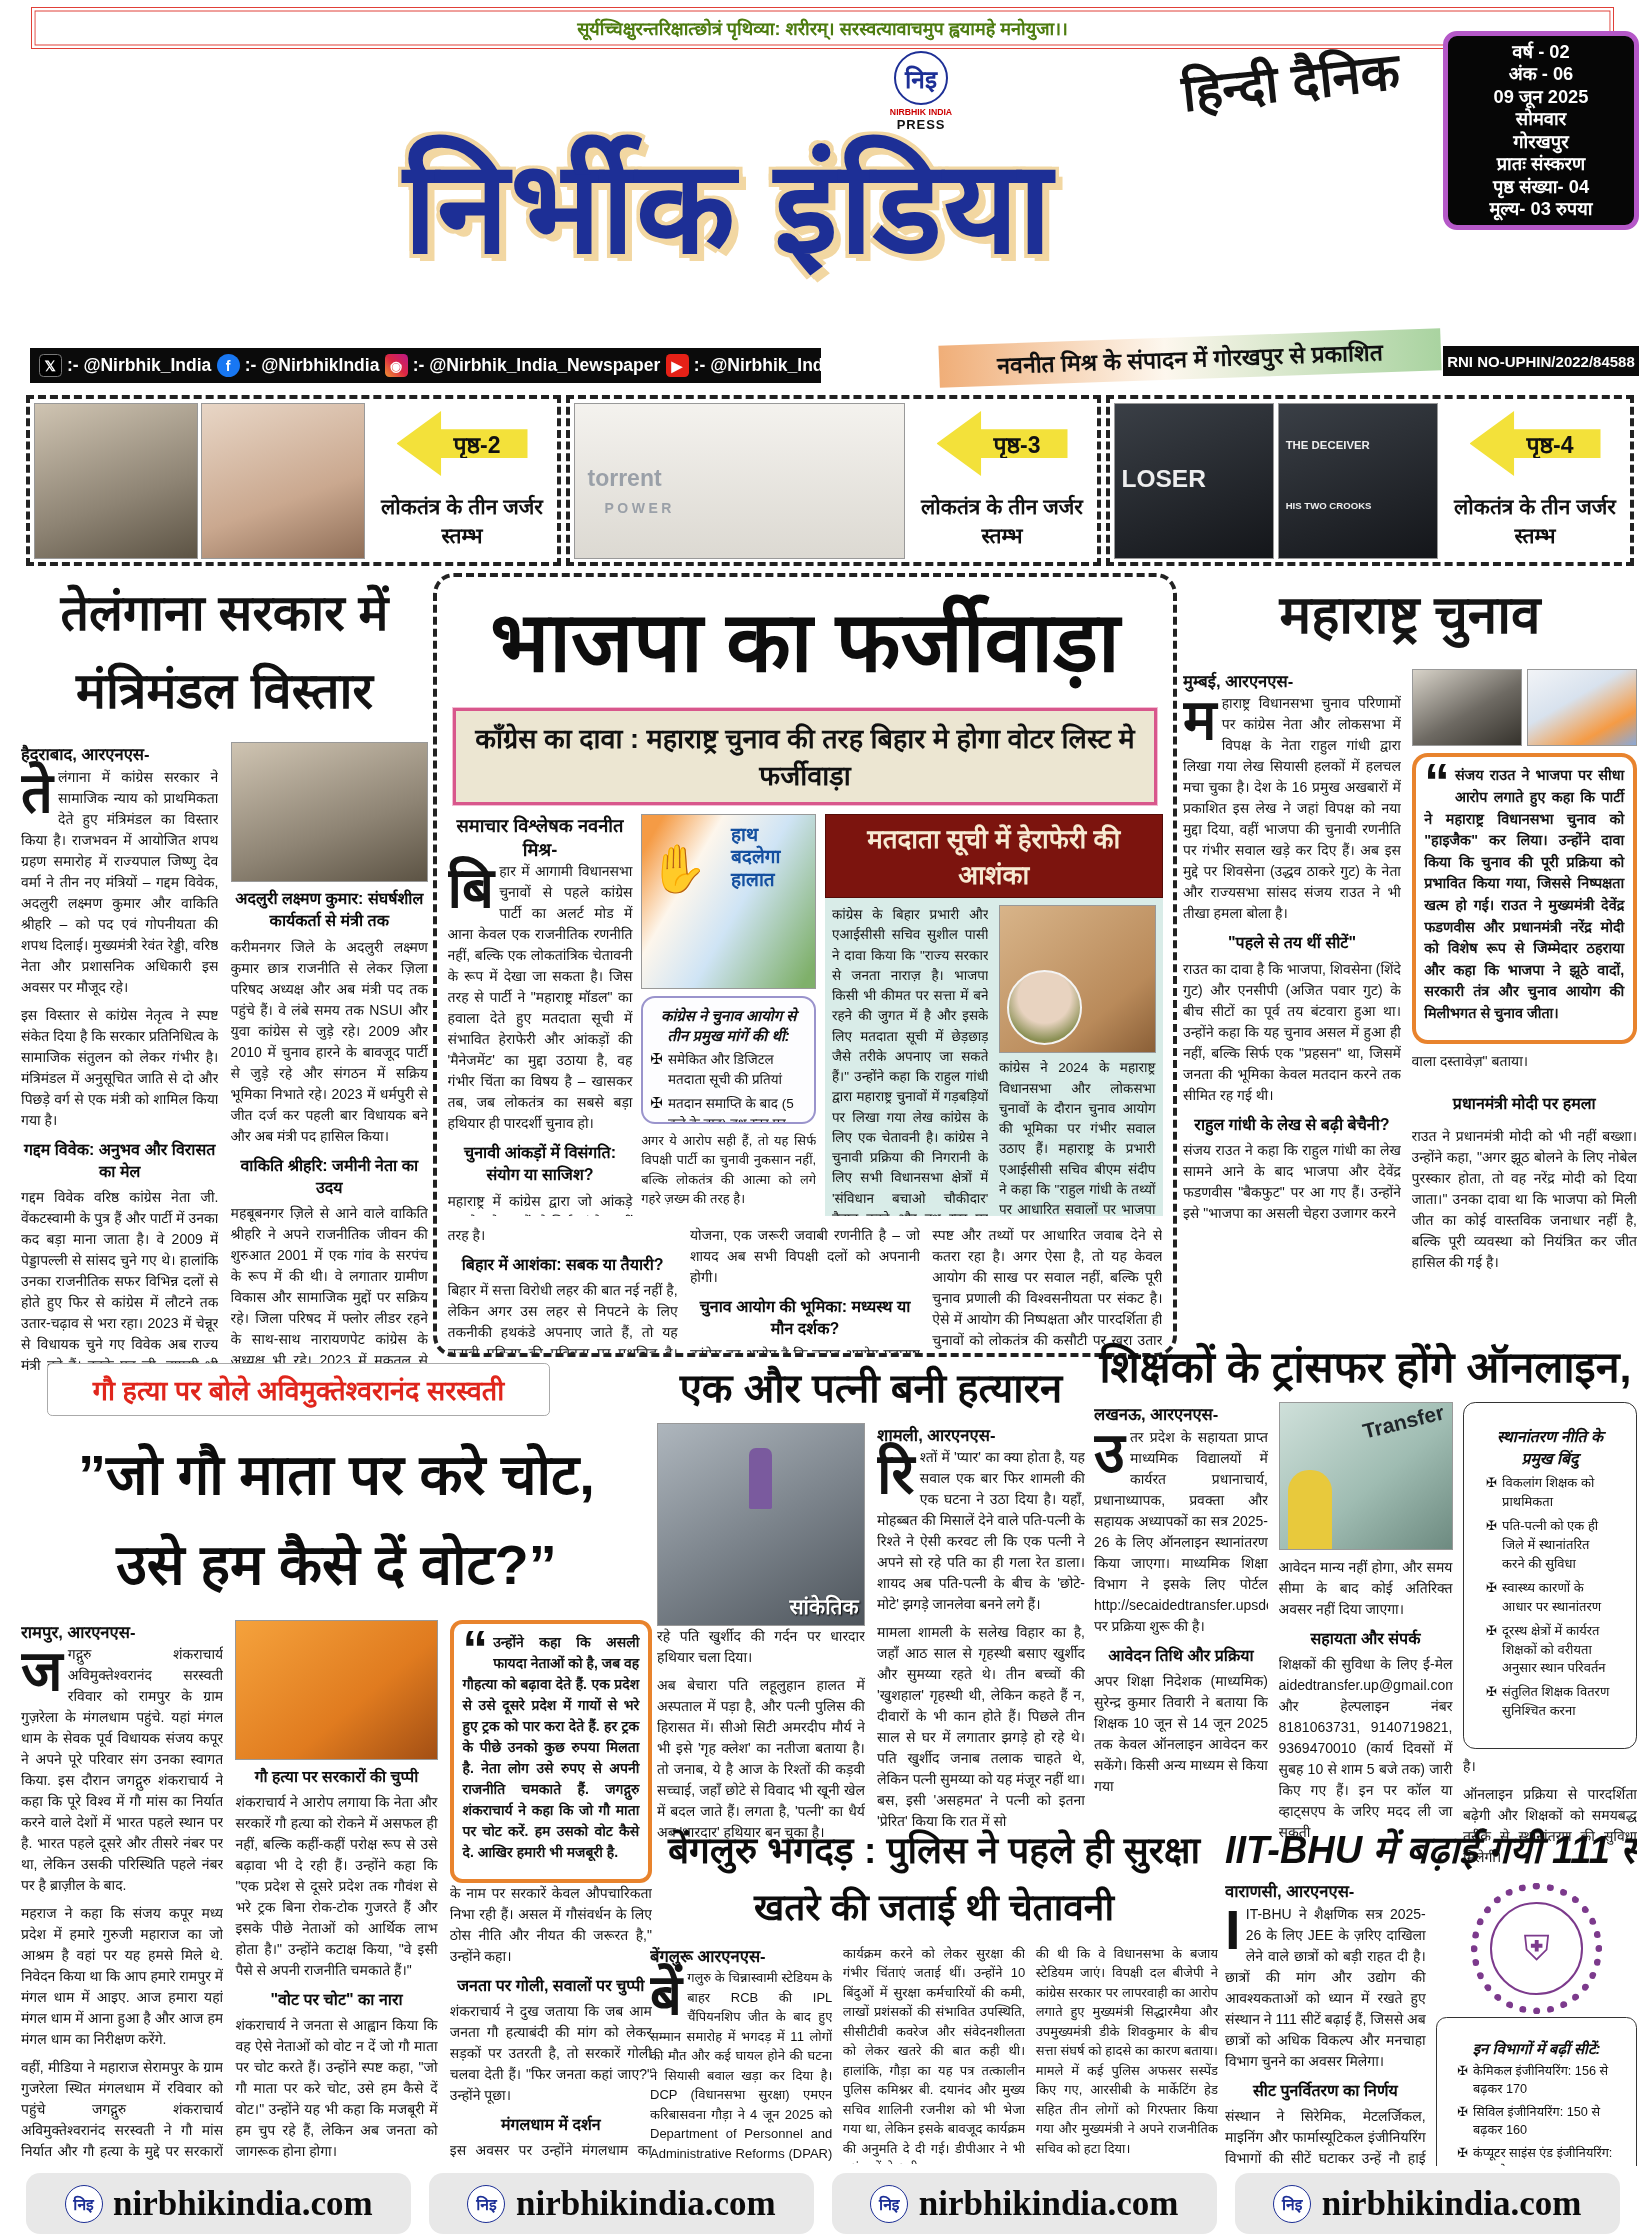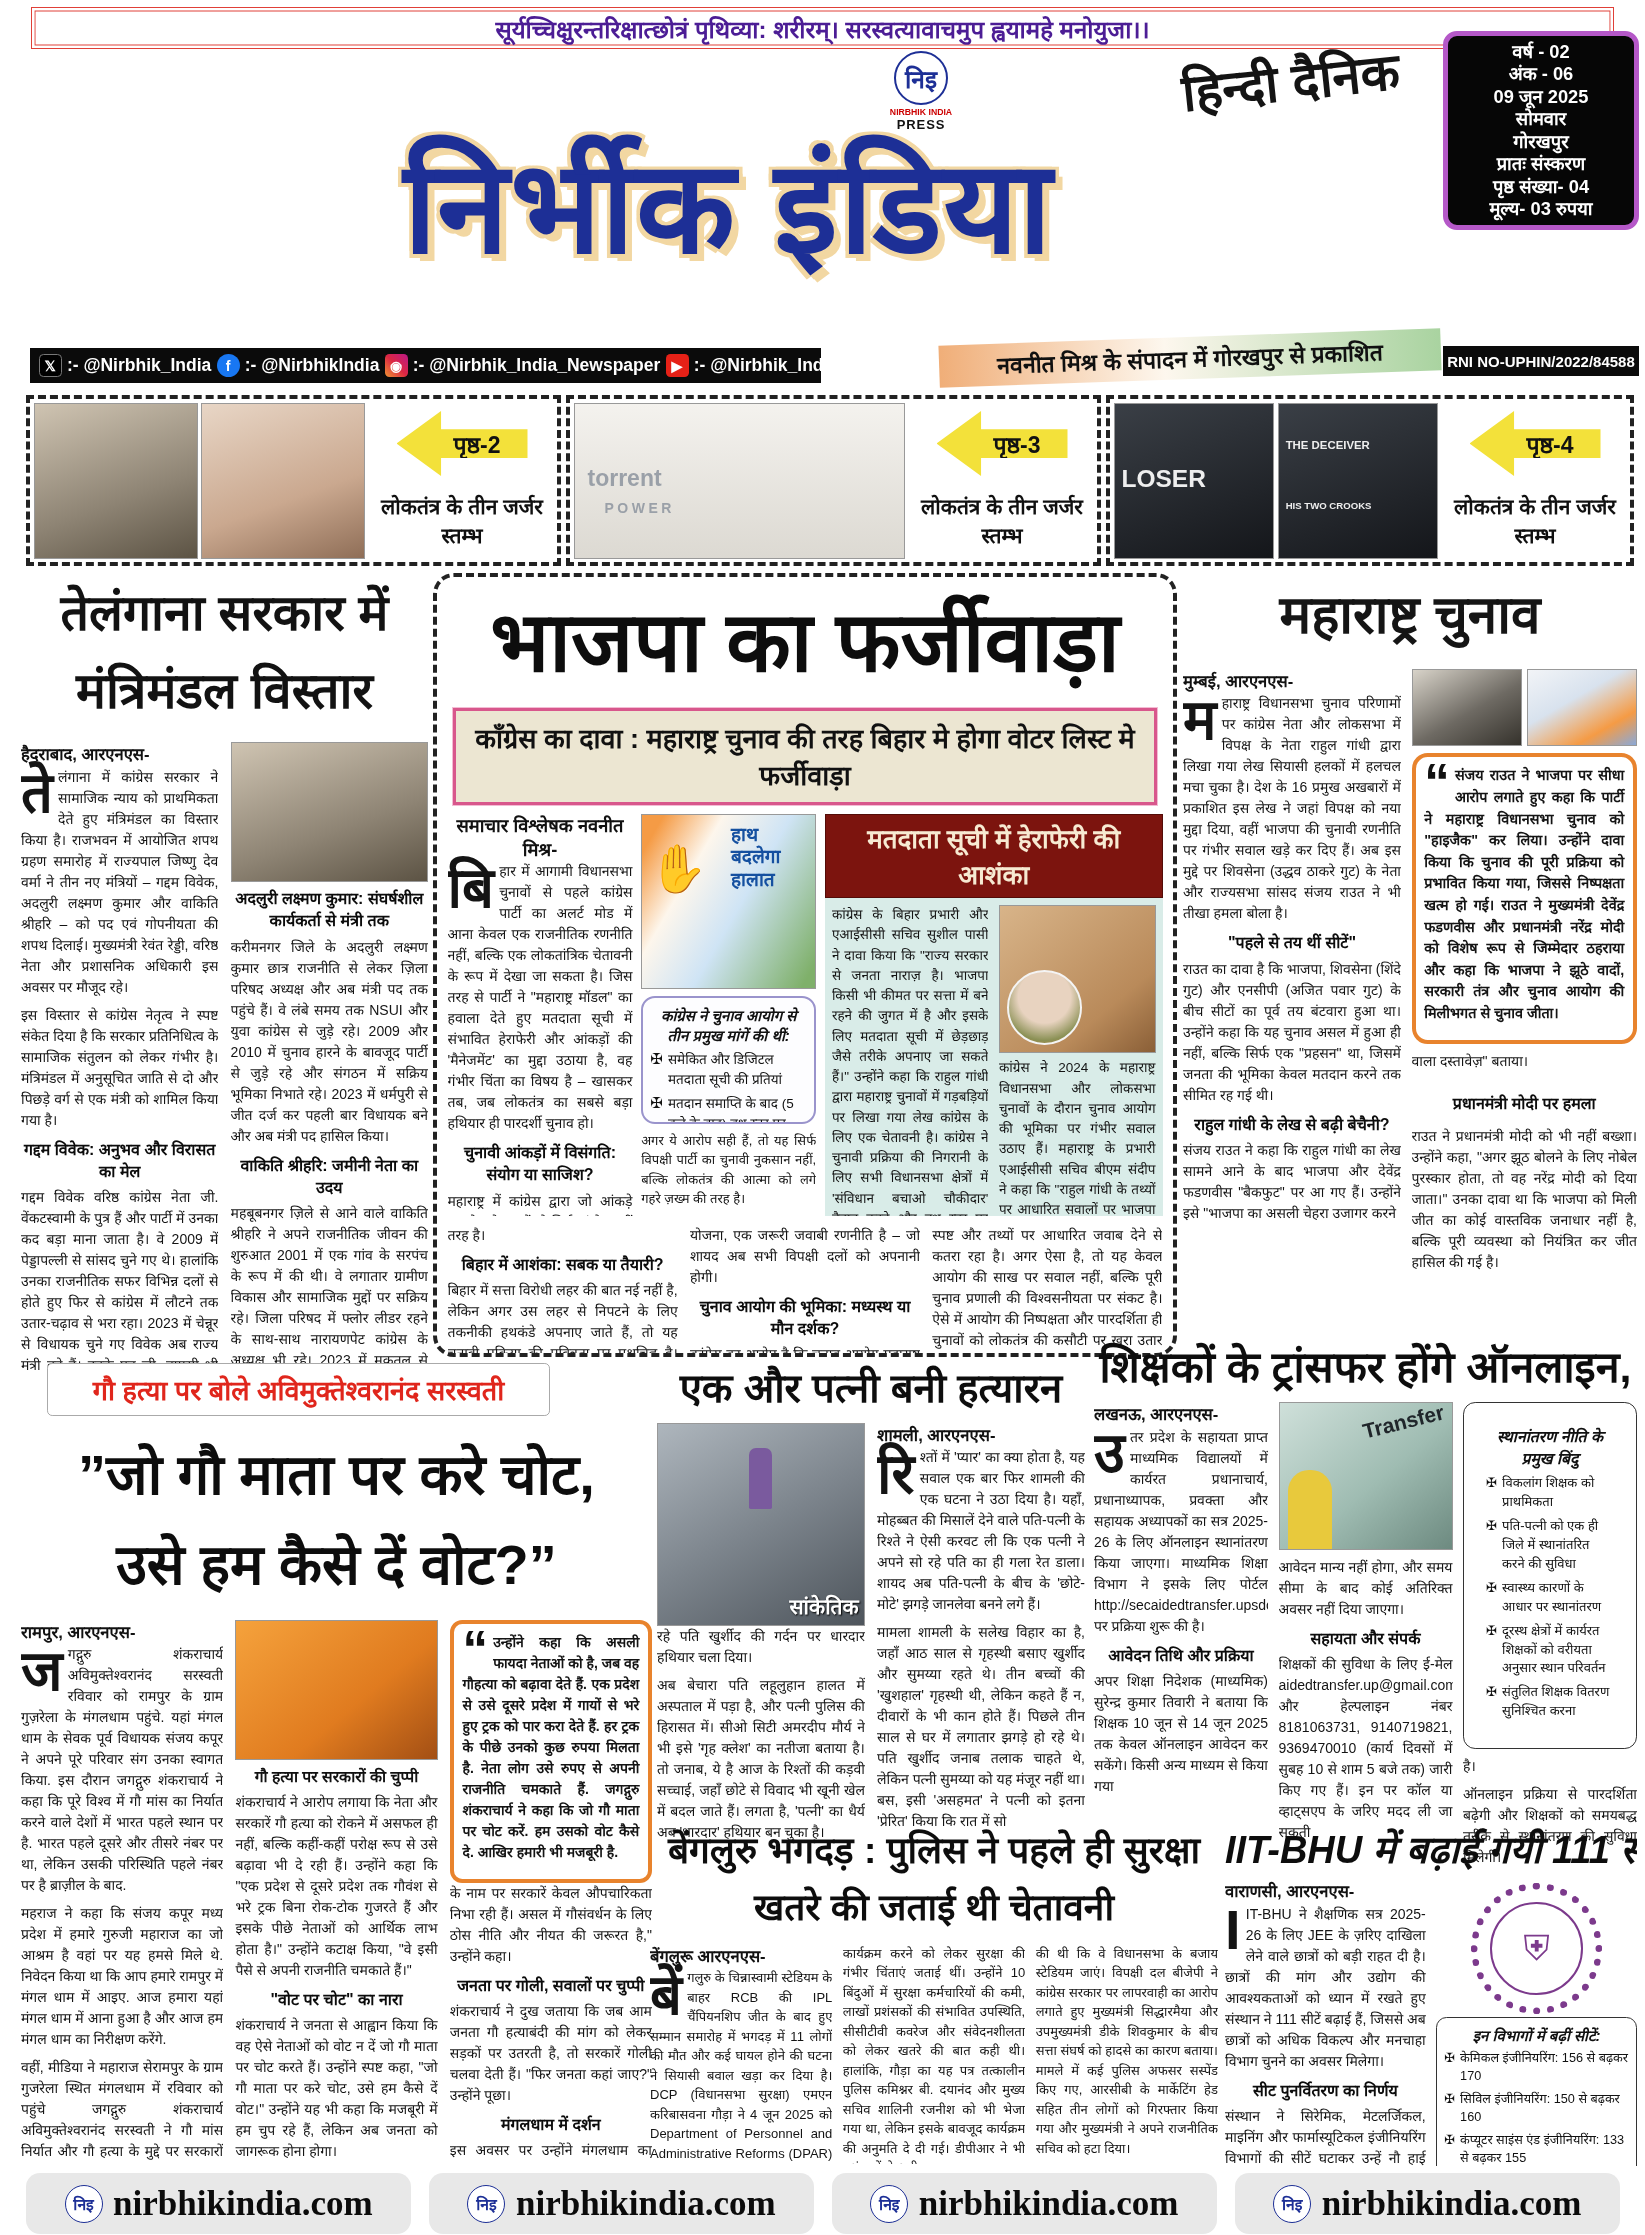--- a/index.html
+++ b/index.html
@@ -7,21 +7,21 @@
   body { font-family:"Liberation Sans", sans-serif; }
   .page {
     position:relative; width:1646px; height:2236px; margin:0 auto;
     background:#ffffff; overflow:hidden; color:#111;
   }
   
   .shloka {
     position:absolute; left:31px; top:7px; width:1583px; height:42px;
     border:1.7px solid #e04038; box-shadow:0 0 0 2.6px #fff inset, 0 0 0 3.5px #e04038 inset;
     display:flex; align-items:center; justify-content:center;
-    color:#4c1d95; font-weight:bold; font-size:24px;
+    color:#4d7c0f; font-weight:bold; font-size:18px;
   }
   
   .mast-title {
     position:absolute; left:24.5px; top:84px; width:1408px; height:236px;
     display:flex; align-items:center; justify-content:center;
     font-size:129px; font-weight:bold; color:#1d2f96; letter-spacing:1.7px;
     text-shadow:3.5px 3.5px 0 #f2d7a2, -3.5px -3.5px 0 #f2d7a2, 3.5px -3.5px 0 #f2d7a2, -3.5px 3.5px 0 #f2d7a2, 7px 7px 0 #f2d7a2;
     white-space:nowrap;
   }
   .press-logo { position:absolute; left:873px; top:51px; width:96px; text-align:center; }
@@ -183,21 +183,21 @@
   .blr { position:absolute; left:650px; top:1822px; width:568px; height:342px; overflow:hidden; }
   .blr h1 { font-size:37px; font-weight:bold; text-align:center; line-height:1.55; margin-bottom:7px; color:#0d0d0d; }
   .blr-cols { display:flex; gap:10.5px; height:245px; }
   .blr .p { font-size:13px; }
   
   .iit { position:absolute; left:1225px; top:1822px; width:412px; height:344px; overflow:hidden; }
   .iit h1 { font-size:38px; font-weight:bold; font-style:italic; text-align:center; margin-bottom:5.2px; color:#0d0d0d; white-space:nowrap; }
   .iit-cols { display:flex; gap:10.5px; height:288px; }
   .iit-logo { width:131px; height:131px; margin:3.5px auto; border-radius:50%; border:7px dotted #7c3a8c; background:#fff; position:relative; }
   .iit-logo .inner { position:absolute; inset:12.2px; border:2.6px solid #7c3a8c; border-radius:50%; display:flex; align-items:center; justify-content:center; color:#7c3a8c; font-size:35px; }
-  .seats { border:1.7px solid #333; border-radius:10.5px; padding:7px; background:#fff; }
+  .seats { border:1.7px solid #333; border-radius:10.5px; padding:20px; background:#fff; }
   .seats .pt { font-weight:bold; font-style:italic; font-size:15px; text-align:center; margin-bottom:5.2px; }
   .seats .dp { display:flex; gap:5.2px; font-size:12.7px; line-height:1.4; margin-bottom:5.2px; }
   
   .footer { position:absolute; left:0; top:2173px; width:1646px; height:61px; display:flex; justify-content:space-between; padding:0 26px; gap:17.5px; }
   .fitem {
     flex:1; background:#e8e8e8; border-radius:14px; display:flex; align-items:center; justify-content:center; gap:10.5px;
   }
   .flogo { width:38px; height:38px; border-radius:50%; border:1.7px solid #1d2f96; color:#1d2f96; font-weight:bold; font-size:15.7px; display:flex; align-items:center; justify-content:center; background:#fff; }
   .fsite { font-family:"Liberation Serif", serif; font-weight:bold; font-size:35px; color:#0b0b0b; }
 </style>

